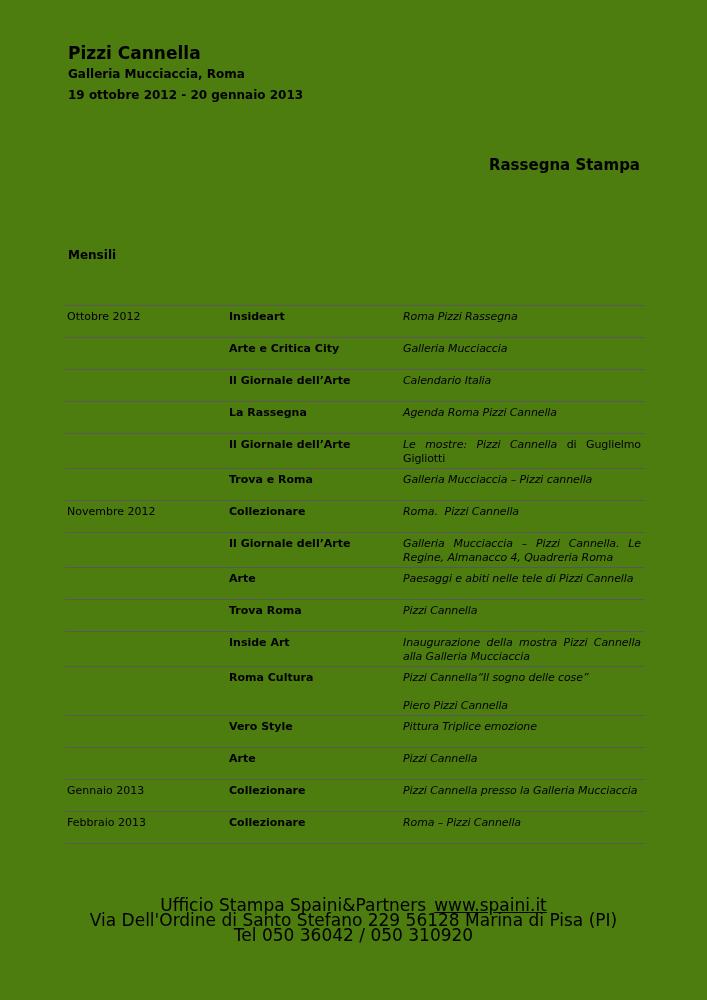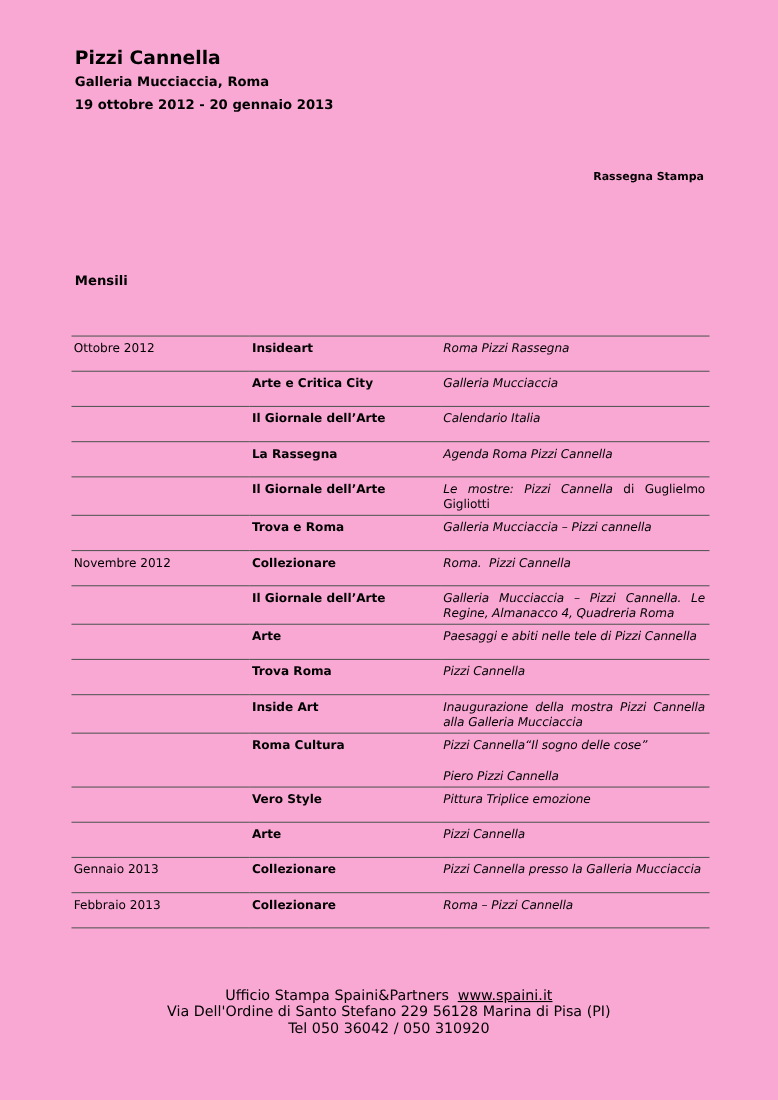--- a/index.html
+++ b/index.html
@@ -8,29 +8,29 @@
   }
   * { box-sizing: border-box; margin: 0; padding: 0; }
   html, body { background: #ffffff; }
   body {
     width: 707px; height: 1000px;
     position: relative;
     font-family: "DejaVu Sans", "Liberation Sans", sans-serif;
     color: var(--text-color);
     overflow: hidden;
   }
-  .page { position: absolute; inset: 0; background: #f9a8d4; text-decoration: underline; }
+  .page { position: absolute; inset: 0; background: #4d7c0f; text-decoration: underline; }
 
   .doc-header { position: absolute; left: 68px; top: 42px; }
   .doc-title { font-size: 17px; font-weight: bold; line-height: 22px; }
   .doc-sub   { font-size: 12px; font-weight: bold; line-height: 21px; }
 
   .rassegna {
     position: absolute; top: 156px; right: 67px;
-    font-size: 10px; font-weight: bold;
+    font-size: 15px; font-weight: bold;
   }
 
   .mensili {
     position: absolute; left: 68px; top: 248px;
     font-size: 12px; font-weight: bold;
   }
 
   .press-table {
     position: absolute; left: 65px; top: 305px;
     width: 580px;
@@ -49,21 +49,21 @@
   .col-date  { width: 162px; padding-left: 5px; }
   .col-pub   { width: 174px; font-weight: bold; }
   .col-title { width: 244px; text-align: justify; letter-spacing: -0.1px; }
   .it { font-style: italic; }
   .par { min-height: 14px; }
   .par.blank { height: 14px; }
 
   .doc-footer {
     position: absolute; left: 0; right: 0; top: 898px;
     text-align: center;
-    font-size: 13px; line-height: 15px;
+    font-size: 17px; line-height: 15px;
   }
   .footer-link {
     color: inherit;
     text-decoration: underline;
     margin-left: 8px;
     cursor: pointer;
   }
 </style>
 </head>
 <body>

